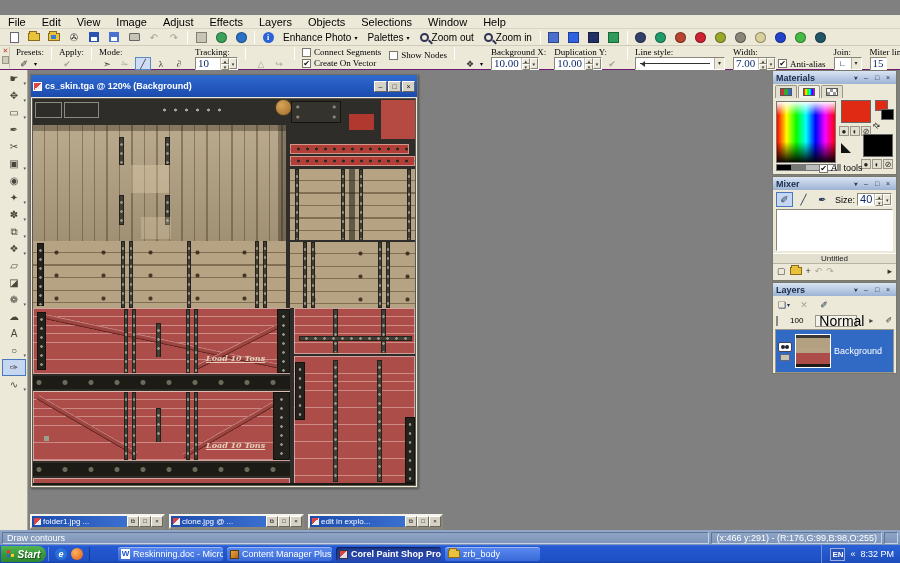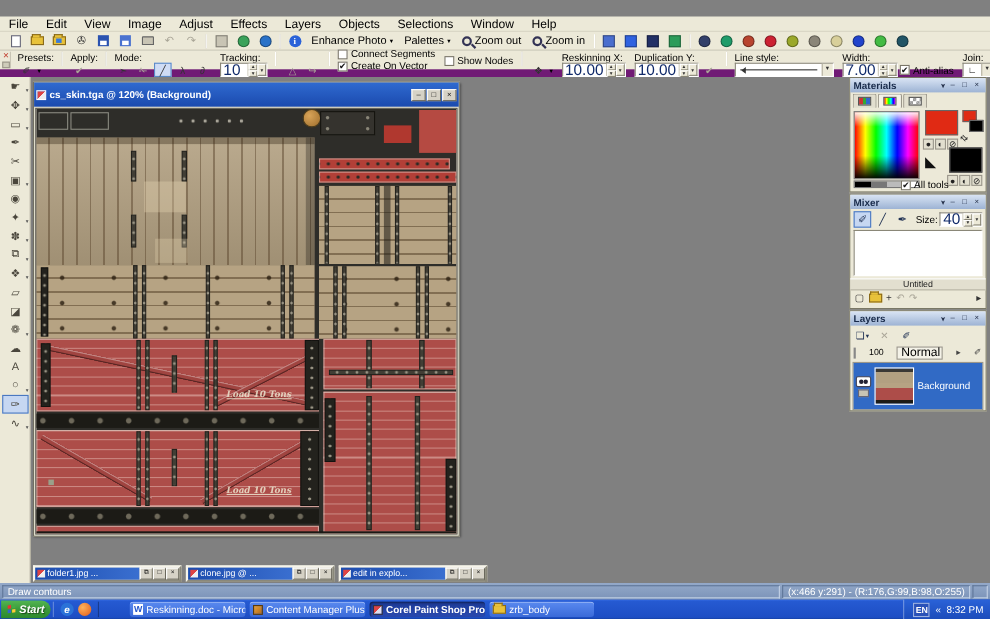--- a/index.html
+++ b/index.html
@@ -37,33 +37,33 @@
   .icon-floppy.alt { background:#4a72d0; }
   .icon-printer { width:11px; height:8px; background:#c8c4b4; border:1px solid #666; border-radius:1px 1px 0 0; }
   .icon-info { width:11px; height:11px; border-radius:50%; background:#2a62d8; color:#fff; font-size:8px; font-weight:bold; text-align:center; line-height:11px; font-family:"Liberation Serif",serif; }
   .icon-mag { width:9px; height:9px; border:2px solid #335; border-radius:50%; position:relative; }
   .icon-mag::after { content:""; position:absolute; left:6px; top:6px; width:5px; height:2px; background:#335; transform:rotate(45deg); }
   .fx { width:11px; height:11px; margin:0 1px; border:1px solid rgba(0,0,0,.35); }
   .fx.r { border-radius:50%; }
 
   
   .optbar { position:absolute; left:0; top:46px; width:900px; height:24px; background:#ece9d8;
-    border-bottom:7px solid #701a75; display:flex; align-items:stretch; padding:1px 2px; }
+    border-bottom:1px solid #701a75; display:flex; align-items:stretch; padding:1px 2px;font-family:Liberation Serif, serif; }
   .grip { width:10px; display:flex; flex-direction:column; align-items:center; border-right:1px solid #c8c4b4; margin-right:2px; }
   .grip .gx { color:#c03a2a; font-size:7px; line-height:9px; }
   .grip .gb { width:7px; height:8px; background:#cfccba; border:1px solid #9a9688; }
   .og { display:flex; flex-direction:column; padding:0 4px; }
   .og .lbl { font-size:9px; color:#000; height:10px; line-height:10px; white-space:nowrap; }
   .og .ctl { display:flex; align-items:center; height:13px; gap:2px; }
   .mbtn { width:16px; height:13px; display:inline-flex; align-items:center; justify-content:center;
     font-size:9px; color:#333; }
   .mbtn.sel { background:#cfdcf5; border:1px solid #5a8ac8; }
   .mbtn.gray { color:#aaa698; }
   .spin { display:inline-flex; border:1px solid; border-color:#8a8778 #fff #fff #8a8778; background:#fff; height:13px; }
-  .spinval { min-width:24px; padding:0 2px; font-size:14px; line-height:11px; color:#102a6a; }
+  .spinval { min-width:24px; padding:0 2px; font-size:11px; line-height:11px; color:#102a6a; }
   .spincol { display:flex; flex-direction:column; width:9px; border-left:1px solid #c4c0b0; }
   .spincol span { height:6px; font-size:5px; line-height:5px; text-align:center; background:#ece9d8; border:1px solid #fff; border-color:#fff #8a8778 #8a8778 #fff; color:#333; }
   .slidebtn { width:8px; background:#ece9d8; border:1px solid; border-color:#fff #8a8778 #8a8778 #fff; font-size:5px; line-height:11px; text-align:center; color:#333; }
   .cb { display:flex; align-items:center; gap:3px; height:12px; }
   .cb .box { width:9px; height:9px; background:#fff; border:1px solid #7a7668; font-size:8px; line-height:8px; text-align:center; color:#111; }
   .cb .cblbl { font-size:9px; white-space:nowrap; }
   .ddl { display:inline-flex; align-items:center; height:13px; border:1px solid; border-color:#8a8778 #fff #fff #8a8778; background:#fff; }
   .ddl .dda { width:10px; height:11px; background:#ece9d8; border-left:1px solid #b4b0a0; font-size:6px; text-align:center; line-height:11px; color:#333; }
   .linepre { width:78px; height:11px; position:relative; }
   .linepre::before { content:""; position:absolute; left:4px; right:4px; top:5px; height:1px; background:#333; }
@@ -166,21 +166,21 @@
   .mix-bot .gray { color:#aaa698; }
 
   .lay-tools { display:flex; align-items:center; gap:4px; padding:2px 3px; height:17px; }
   .lay-btn { min-width:16px; height:13px; display:flex; align-items:center; justify-content:center; font-size:9px; color:#235; gap:1px; }
   .lay-btn.gray { color:#aaa698; }
   .lay-row2 { display:flex; align-items:center; gap:12px; padding:0 3px; height:15px; }
   .checker { width:15px; height:10px; border:1px solid #888;
     background-image:linear-gradient(45deg,#bbb 25%,transparent 25%,transparent 75%,#bbb 75%), linear-gradient(45deg,#bbb 25%,#fff 25%,#fff 75%,#bbb 75%);
     background-size:6px 6px; background-position:0 0,3px 3px; }
   .lnum { font-size:8px; width:20px; text-align:center; }
-  .lbox { height:12px; background:#f4f2e8; border:1px solid #9a968a; font-size:11px; line-height:10px; padding:0 3px; display:inline-flex; align-items:center; }
+  .lbox { height:12px; background:#f4f2e8; border:1px solid #9a968a; font-size:14px; line-height:10px; padding:0 3px; display:inline-flex; align-items:center; }
   .tinyglyph { font-size:8px; color:#444; }
   .icon-lock { width:8px; height:6px; border:1px solid #555; border-radius:1px; position:relative; margin-top:3px; }
   .icon-lock::before { content:""; position:absolute; left:1px; top:-4px; width:4px; height:3px; border:1px solid #555; border-bottom:none; border-radius:3px 3px 0 0; }
   .lay-list { margin:1px 2px; height:44px; background:#cfcbba; border:1px solid #9a968a; }
   .lay-item { height:42px; background:#316ac5; display:flex; align-items:center; padding:2px; gap:3px; }
   .eyecol { display:flex; flex-direction:column; gap:2px; align-items:center; }
   .eye { width:14px; height:10px; background:#fff; border:1px solid #445; border-radius:2px; position:relative; }
   .eye::before, .eye::after { content:""; position:absolute; top:2px; width:4px; height:4px; border-radius:50%; background:#223; }
   .eye::before { left:2px; } .eye::after { right:2px; }
   .eyesub { width:10px; height:7px; background:#c8c4b4; border:1px solid #667; }
@@ -407,21 +407,21 @@
     </span>
     <span class="vsep"></span>
     <span class="og">
       <span class="lbl">&nbsp;</span>
       <span class="ctl">
           <span class="mbtn">❖</span>
           <span style="font-size:6px;">▾</span>
         </span>
     </span>
     <span class="og">
-      <span class="lbl">Reskinning X:</span>
+      <span class="lbl">Background X:</span>
       <span class="ctl">
           <span class="spin">
             <span class="spinval">10.00</span>
             <span class="spincol">
               <span>▴</span>
               <span>▾</span>
             </span>
             <span class="slidebtn">▾</span>
           </span>
         </span>

